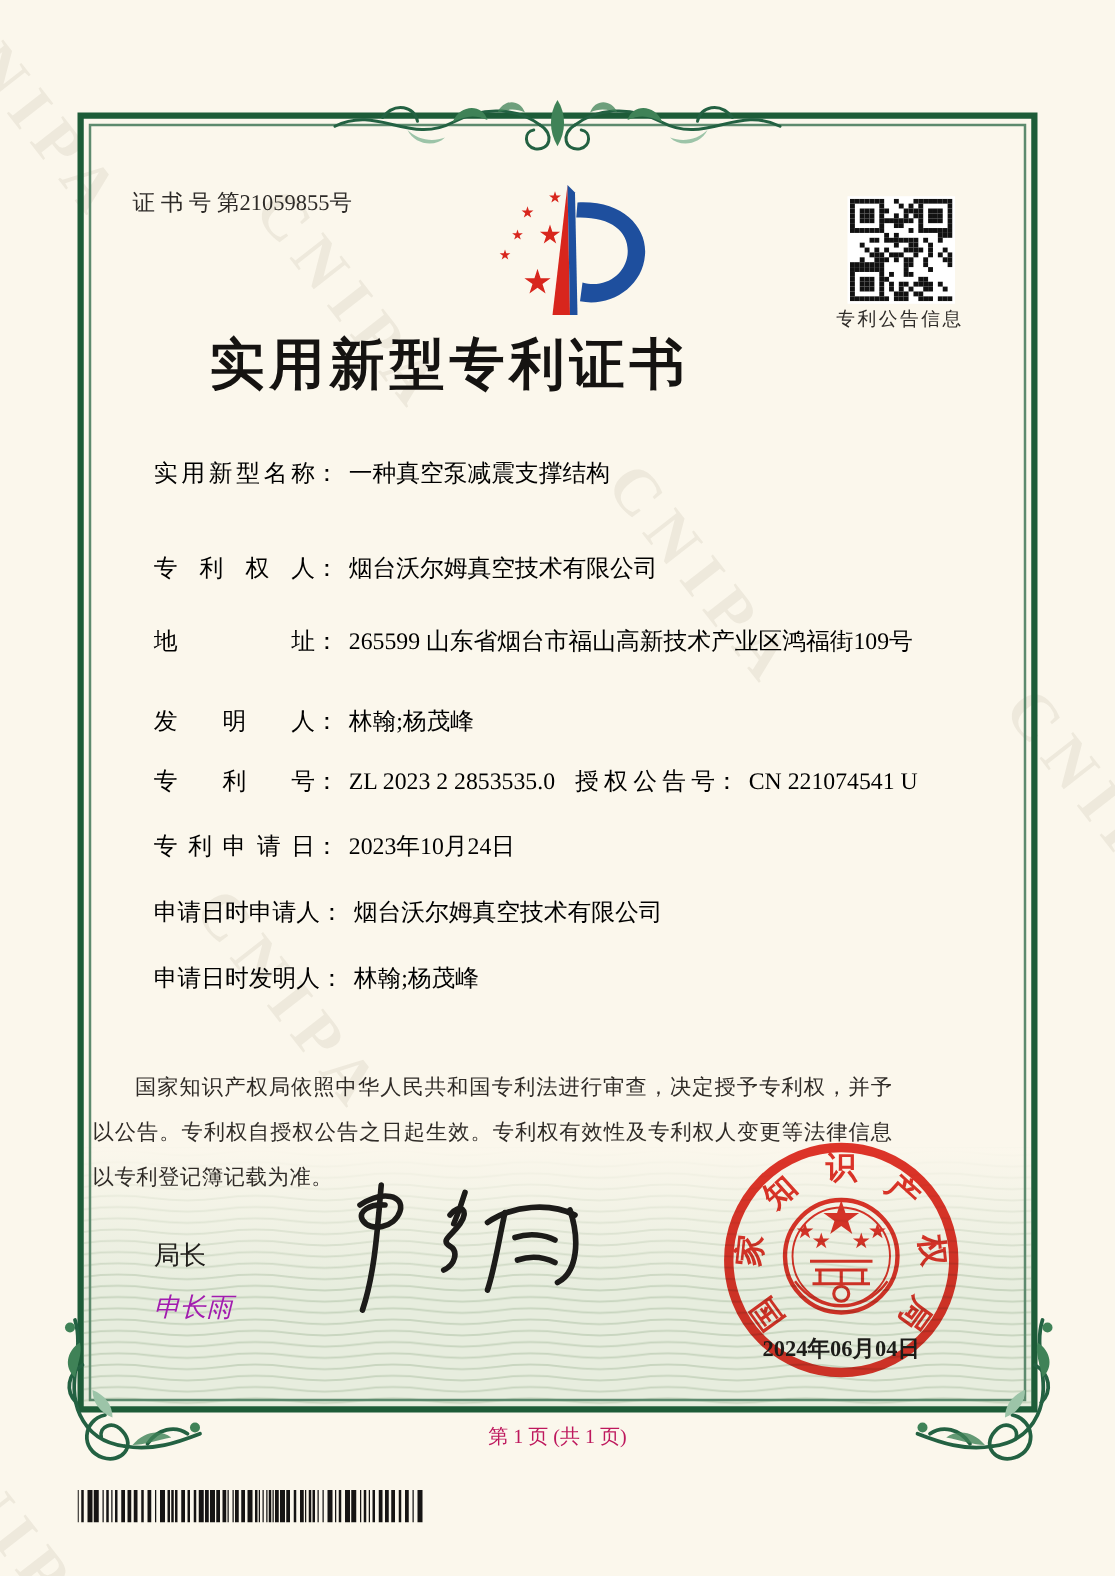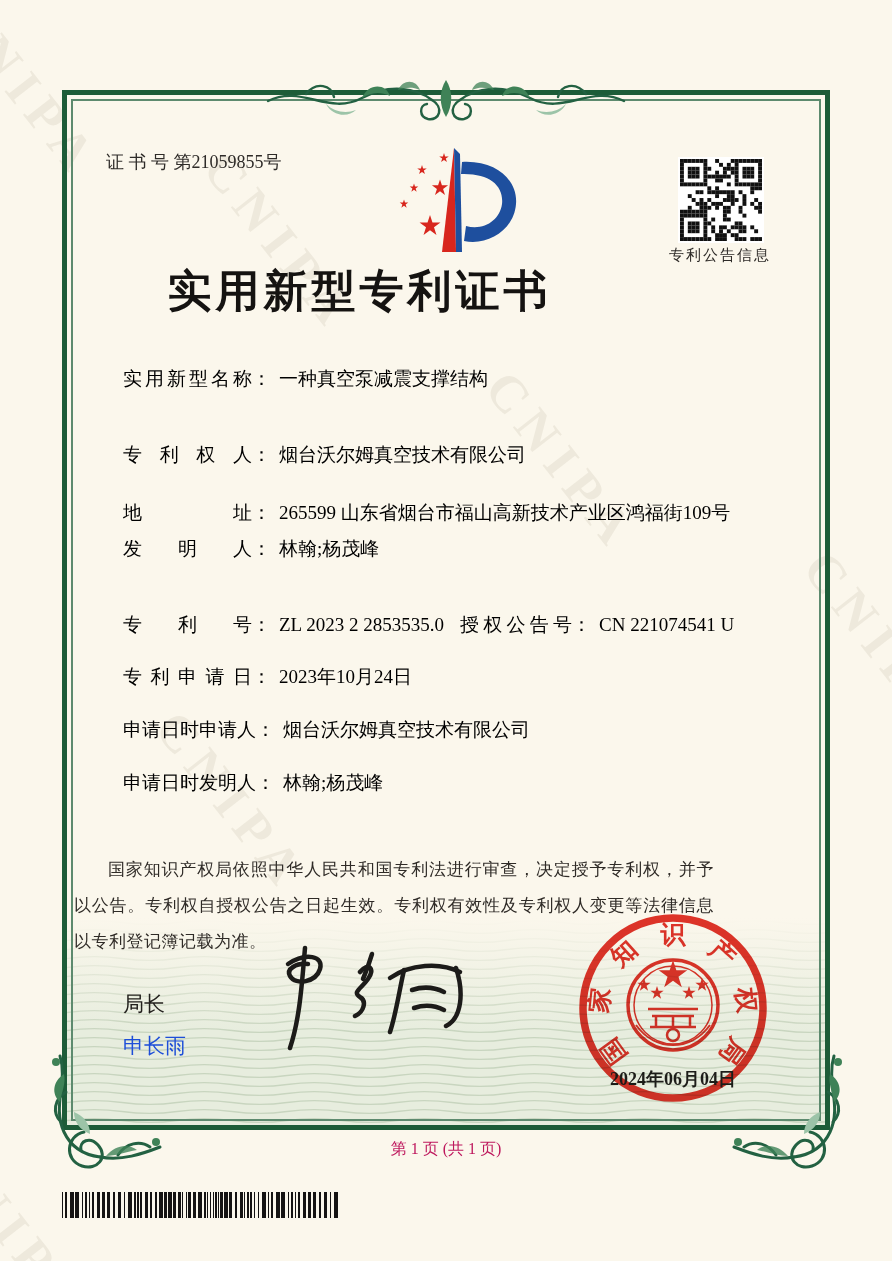--- a/index.html
+++ b/index.html
@@ -30,21 +30,21 @@
       white-space:nowrap;z-index:4;}
   .flabel{display:inline-block;width:129px;text-align:justify;text-align-last:justify;}
   .flabel7{display:inline-block;}
   .colon{padding-right:8px;}
   .col2{position:absolute;left:337px;top:0;}
   .flabel2{display:inline-block;width:112px;text-align:justify;text-align-last:justify;}
   .statement{position:absolute;left:74px;top:852px;width:640px;font-size:17px;
       line-height:36px;text-indent:2em;text-align:justify;color:#2f2b27;
       letter-spacing:0.5px;z-index:4;}
   .sig-title{position:absolute;left:123px;top:990px;font-size:21px;color:#22201d;z-index:4;}
-  .sig-name{position:absolute;left:123px;top:1032px;font-size:21px;color:#1d4ed8;z-index:4;}
+  .sig-name{position:absolute;left:123px;top:1032px;font-size:21px;color:#a21caf;z-index:4;font-style:italic;}
   .signature{position:absolute;left:248px;top:942px;z-index:4;}
   .seal{position:absolute;left:578px;top:913px;width:190px;height:190px;z-index:5;
       mix-blend-mode:multiply;opacity:0.95;}
   .footer{position:absolute;left:0;top:1139px;width:892px;text-align:center;
       font-size:16px;color:#be185d;z-index:4;}
   .barcode{position:absolute;left:62px;top:1192px;z-index:4;}
   .ornament-top{position:absolute;left:266px;top:74px;z-index:4;}
   .ornament-bl{position:absolute;left:44px;top:1052px;z-index:4;}
   .ornament-br{position:absolute;left:730px;top:1052px;z-index:4;transform:scaleX(-1);}
   .logo{position:absolute;left:378px;top:146px;z-index:4;}
@@ -394,21 +394,21 @@
 
   <div class="row" style="top:366px">
     <span class="flabel">实用新型名称</span><span class="colon">：</span><span>一种真空泵减震支撑结构</span>
   </div>
   <div class="row" style="top:442px">
     <span class="flabel">专利权人</span><span class="colon">：</span><span>烟台沃尔姆真空技术有限公司</span>
   </div>
   <div class="row" style="top:500px">
     <span class="flabel">地址</span><span class="colon">：</span><span>265599 山东省烟台市福山高新技术产业区鸿福街109号</span>
   </div>
-  <div class="row" style="top:536px">
+  <div class="row" style="top:564px">
     <span class="flabel">发明人</span><span class="colon">：</span><span>林翰;杨茂峰</span>
   </div>
   <div class="row" style="top:612px">
     <span class="flabel">专利号</span><span class="colon">：</span><span>ZL 2023 2 2853535.0</span>
     <span class="col2"><span class="flabel2">授权公告号</span><span class="colon">：</span><span>CN 221074541 U</span></span>
   </div>
   <div class="row" style="top:664px">
     <span class="flabel">专利申请日</span><span class="colon">：</span><span>2023年10月24日</span>
   </div>
   <div class="row" style="top:717px">

